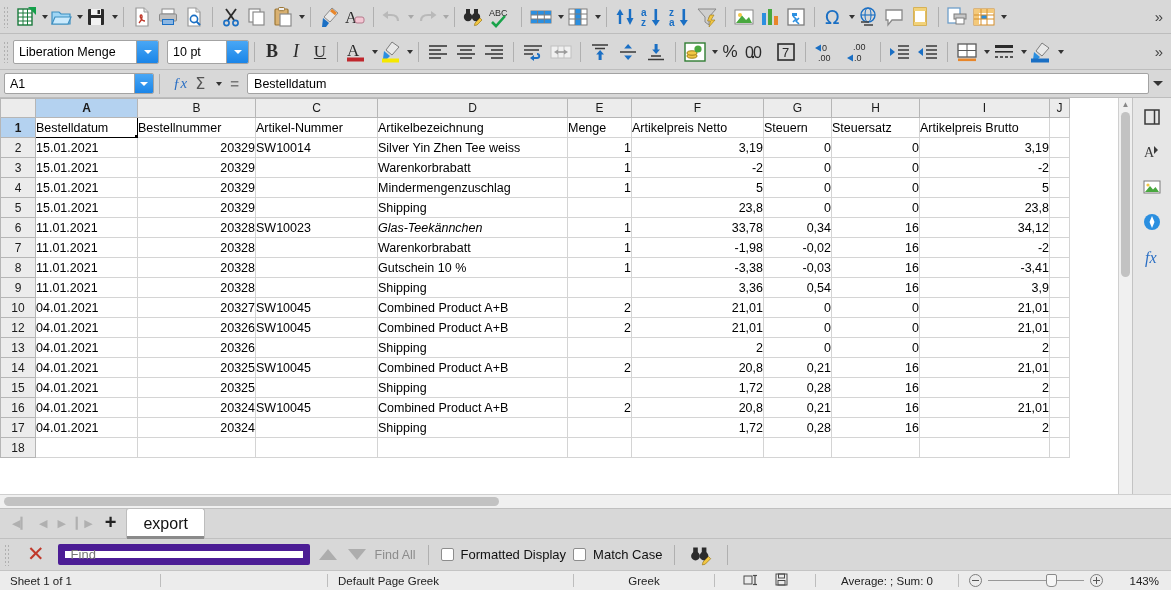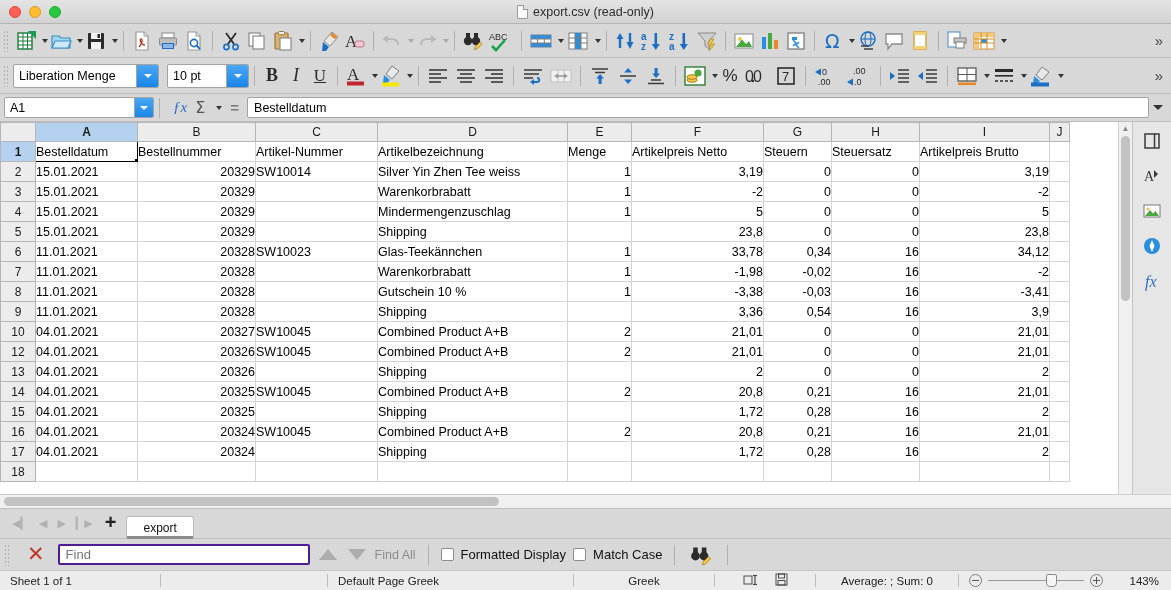--- a/index.html
+++ b/index.html
@@ -105,30 +105,30 @@
   .sidebar { width: 39px; background: #e6e6e6; border-left: 1px solid #c3c3c3;
              display: flex; flex-direction: column; align-items: center; padding-top: 6px; gap: 9px; }
   .sb-btn { width: 28px; height: 26px; display: flex; align-items: center; justify-content: center; }
 
   
   .tabbar { height: 30px; min-height: 30px; background: #d8d8d8; display: flex; align-items: flex-end;
             border-top: 1px solid #c0c0c0; padding-left: 6px; }
   .navbtns { display: flex; align-items: center; gap: 10px; height: 30px; padding: 0 6px; }
   .navbtn { color: #b0b0b0; font-size: 11px; }
   .plus { font-size: 20px; color: #222; font-weight: bold; padding: 0 10px 2px 6px; line-height: 1; display:flex;align-items:center;height:30px;}
-  .tab { height: 22px; background: #fff; border: 1px solid #bdbdbd; border-bottom: none;
+  .tab { height: 30px; background: #fff; border: 1px solid #bdbdbd; border-bottom: none;
          border-radius: 3px 3px 0 0; padding: 0 16px; display: flex; align-items: center;
-         font-size: 12px; color: #111; position: relative; }
+         font-size: 16px; color: #111; position: relative; }
   .tab:after { content:""; position:absolute; left:0; right:0; bottom:-1px; height:3px; background:#8a8a8a; }
 
   
   .findbar { height: 32px; min-height: 32px; background: #d8d8d8; display: flex; align-items: center;
              border-top: 1px solid #c0c0c0; padding: 0 3px; gap: 7px; }
   .closeX { color: #c0392b; font-size: 21px; font-weight: bold; line-height: 1; padding: 0 6px; font-family: "DejaVu Sans", sans-serif; }
-  .findinput { width: 252px; height: 21px; background: #fff; border: 2px solid #4c1d95; border-radius: 2px;
+  .findinput { width: 252px; height: 21px; background: #fff; border: 7px solid #4c1d95; border-radius: 2px;
                position: relative; display: flex; align-items: center; padding-left: 6px;
                font-size: 13px; color: #767676; }
   .tri { width: 0; height: 0; }
   .tri.up { border-left: 9px solid transparent; border-right: 9px solid transparent; border-bottom: 11px solid #adadad; }
   .tri.dn { border-left: 9px solid transparent; border-right: 9px solid transparent; border-top: 11px solid #adadad; }
   .findall { font-size: 12.5px; color: #8c8c8c; }
   .chk { width: 13px; height: 13px; background: #fff; border: 1px solid #8d8d8d; border-radius: 2px; }
   .findlbl { font-size: 13px; color: #111; }
 
   
@@ -143,31 +143,20 @@
   .circbtn { width: 13px; height: 13px; border: 1px solid #7d7d7d; border-radius: 50%; position: relative; }
   .circbtn:before { content:""; position:absolute; left:2px; right:2px; top:5px; height:1px; background:#555; }
   .circbtn.plus:after { content:""; position:absolute; top:2px; bottom:2px; left:5px; width:1px; background:#555; }
   .circbtn.plus { font-size:0; padding:0; }
 </style>
 </head>
 <body>
 
 <div id="app">
 
-  <div class="titlebar">
-    <div class="traffic">
-      <div class="dot red"></div>
-      <div class="dot yellow"></div>
-      <div class="dot green"></div>
-    </div>
-    <div class="title-center">
-      <div class="doc-ico"></div>
-      <span>export.csv (read-only)</span>
-    </div>
-  </div>
 
   <div class="toolbar main">
     <div class="grip"></div>
 
     <div class="tb-btn">
       <svg width="22" height="22" viewBox="0 0 22 22">
           <rect x="3" y="3" width="14" height="16" fill="#fff" stroke="#1a7a3c" stroke-width="1.4"></rect>
           <g stroke="#1a7a3c" stroke-width="1">
             <line x1="3" y1="7" x2="17" y2="7"></line>
             <line x1="3" y1="11" x2="17" y2="11"></line>
@@ -801,21 +790,21 @@
               <td class="cell num" style="width: 68px;">0</td>
               <td class="cell num" style="width: 88px;">0</td>
               <td class="cell num" style="width: 130px;">23,8</td>
               <td class="cell" style="width: 20px;"></td>
             </tr>
             <tr>
               <td class="rowhdr">6</td>
               <td class="cell" style="width: 102px;">11.01.2021</td>
               <td class="cell num" style="width: 118px;">20328</td>
               <td class="cell" style="width: 122px;">SW10023</td>
-              <td class="cell" style="width: 190px;">Glas-Teekännchen</td>
+              <td class="cell" style="width: 190px; font-style: italic;">Glas-Teekännchen</td>
               <td class="cell num" style="width: 64px;">1</td>
               <td class="cell num" style="width: 132px;">33,78</td>
               <td class="cell num" style="width: 68px;">0,34</td>
               <td class="cell num" style="width: 88px;">16</td>
               <td class="cell num" style="width: 130px;">34,12</td>
               <td class="cell" style="width: 20px;"></td>
             </tr>
             <tr>
               <td class="rowhdr">7</td>
               <td class="cell" style="width: 102px;">11.01.2021</td>

